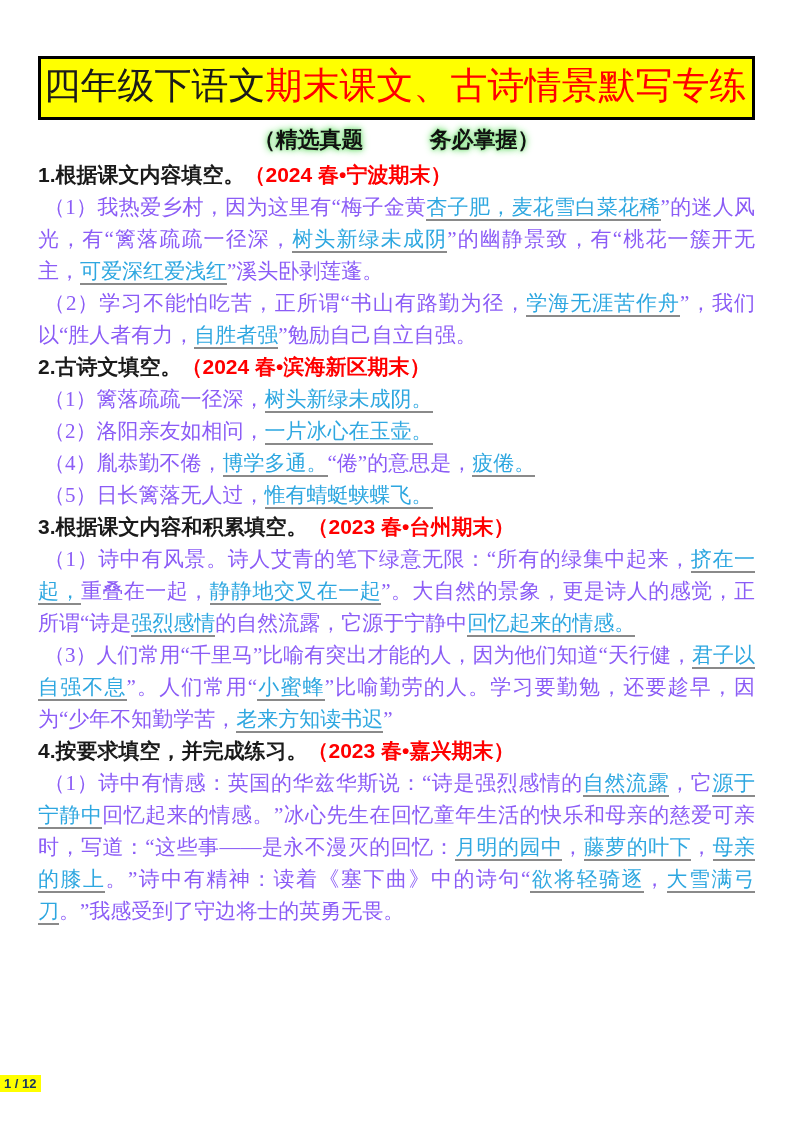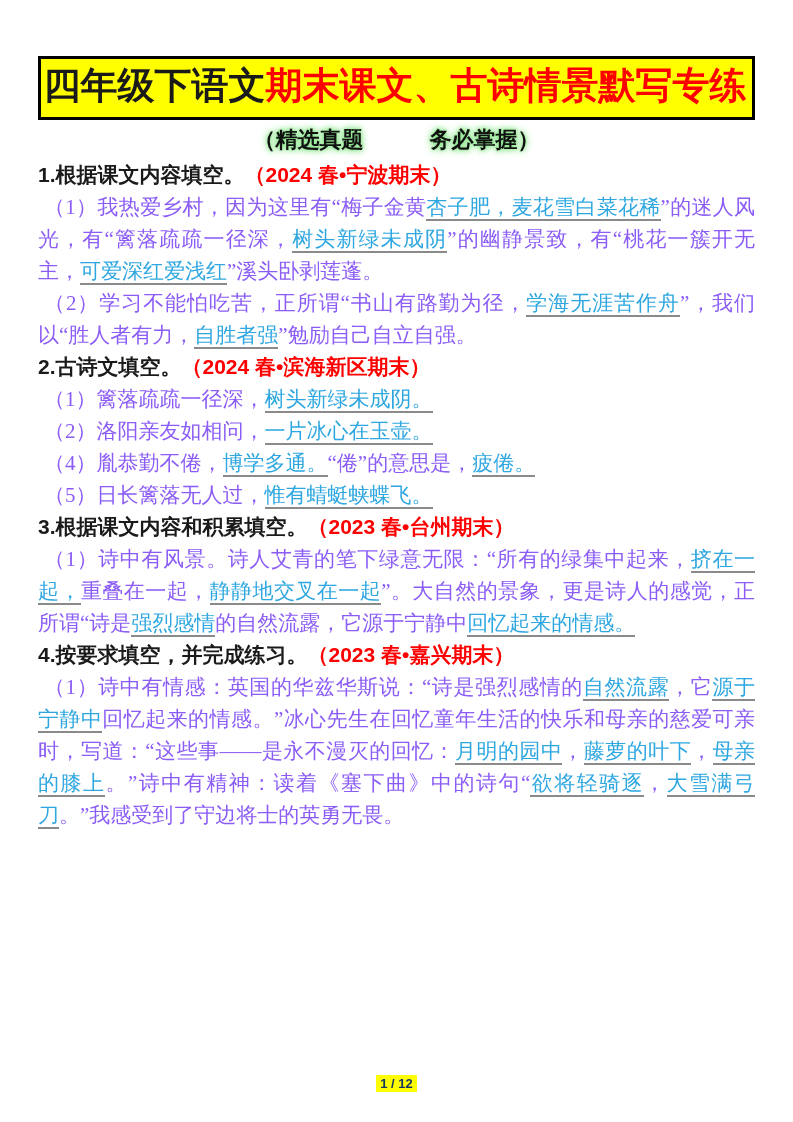--- a/index.html
+++ b/index.html
@@ -4,21 +4,21 @@
 <style>
   html,body{margin:0;padding:0;}
   body{
     width:793px;height:1122px;background:#ffffff;overflow:hidden;
     font-family:"Liberation Serif","DejaVu Serif",serif;color:#1a1a1a;
     position:relative;
   }
   .page{padding:56px 38px 0 38px;}
   .title-box{
     border:3px solid #000;background:#FFFF00;text-align:center;
-    font-weight:bold;font-size:37px;line-height:1.42;
+    font-weight:normal;font-size:37px;line-height:1.42;
     padding:1px 3px 4px 0;white-space:nowrap;
   }
   .title-red{color:#FF0000;}
   .subtitle{
     text-align:center;font-size:22px;font-weight:bold;color:#111;
     margin-top:5px;line-height:30px;
     font-family:"Liberation Serif","DejaVu Serif",serif;
     text-shadow:0 0 3px #8CE68C,0 0 6px #8CE68C,0 0 9px #8CE68C;
   }
   .sections{margin-top:4px;}
@@ -29,21 +29,21 @@
   .section .heading .src{color:#FF0000;font-weight:bold;}
   .section p{
     margin:0;font-size:21px;line-height:32px;text-align:justify;
     text-indent:6px;
   }
   .section p .n{color:#8b5cf6;}
   .section p .a{
     color:#2EA7E0;border-bottom:2px solid #8a8a8a;padding-bottom:0px;
   }
   .footer{
-    position:absolute;left:0;right:0;bottom:30px;text-align:center;
+    position:absolute;left:0;right:0;bottom:30px;text-align:left;
   }
   .footer .pagenum{
     display:inline-block;background:#FFFF00;color:#17365D;
     font-family:"Liberation Sans","DejaVu Sans",sans-serif;
     font-weight:bold;font-size:13px;padding:1px 4px;
   }
 </style>
 </head>
 <body>
 
@@ -64,20 +64,21 @@
       <div class="section">
         <div class="heading"><span>2.古诗文填空。</span><span class="src">（2024 春•滨海新区期末）</span></div>
         <p><span class="n">（1）篱落疏疏一径深，</span><span class="a">树头新绿未成阴。</span></p>
         <p><span class="n">（2）洛阳亲友如相问，</span><span class="a">一片冰心在玉壶。</span></p>
         <p><span class="n">（4）胤恭勤不倦，</span><span class="a">博学多通。</span><span class="n">“倦”的意思是，</span><span class="a">疲倦。</span></p>
         <p><span class="n">（5）日长篱落无人过，</span><span class="a">惟有蜻蜓蛱蝶飞。</span></p>
       </div>
       <div class="section">
         <div class="heading"><span>3.根据课文内容和积累填空。</span><span class="src">（2023 春•台州期末）</span></div>
         <p><span class="n">（1）诗中有风景。诗人艾青的笔下绿意无限：“所有的绿集中起来，</span><span class="a">挤在一起，</span><span class="n">重叠在一起，</span><span class="a">静静地交叉在一起</span><span class="n">”。大自然的景象，更是诗人的感觉，正所谓“诗是</span><span class="a">强烈感情</span><span class="n">的自然流露，它源于宁静中</span><span class="a">回忆起来的情感。</span></p>
+        <p><span class="n">（3）人们常用“千里马”比喻有突出才能的人，因为他们知道“天行健，</span><span class="a">君子以自强不息</span><span class="n">”。人们常用“</span><span class="a">小蜜蜂</span><span class="n">”比喻勤劳的人。学习要勤勉，还要趁早，因为“少年不知勤学苦，</span><span class="a">老来方知读书迟</span><span class="n">”</span></p>
       </div>
       <div class="section">
         <div class="heading"><span>4.按要求填空，并完成练习。</span><span class="src">（2023 春•嘉兴期末）</span></div>
         <p><span class="n">（1）诗中有情感：英国的华兹华斯说：“诗是强烈感情的</span><span class="a">自然流露</span><span class="n">，它</span><span class="a">源于宁静中</span><span class="n">回忆起来的情感。”冰心先生在回忆童年生活的快乐和母亲的慈爱可亲时，写道：“这些事——是永不漫灭的回忆：</span><span class="a">月明的园中</span><span class="n">，</span><span class="a">藤萝的叶下</span><span class="n">，</span><span class="a">母亲的膝上</span><span class="n">。”诗中有精神：读着《塞下曲》中的诗句“</span><span class="a">欲将轻骑逐</span><span class="n">，</span><span class="a">大雪满弓刀</span><span class="n">。”我感受到了守边将士的英勇无畏。</span></p>
       </div>
     </div>
 
 </div>
 
 <div class="footer">

